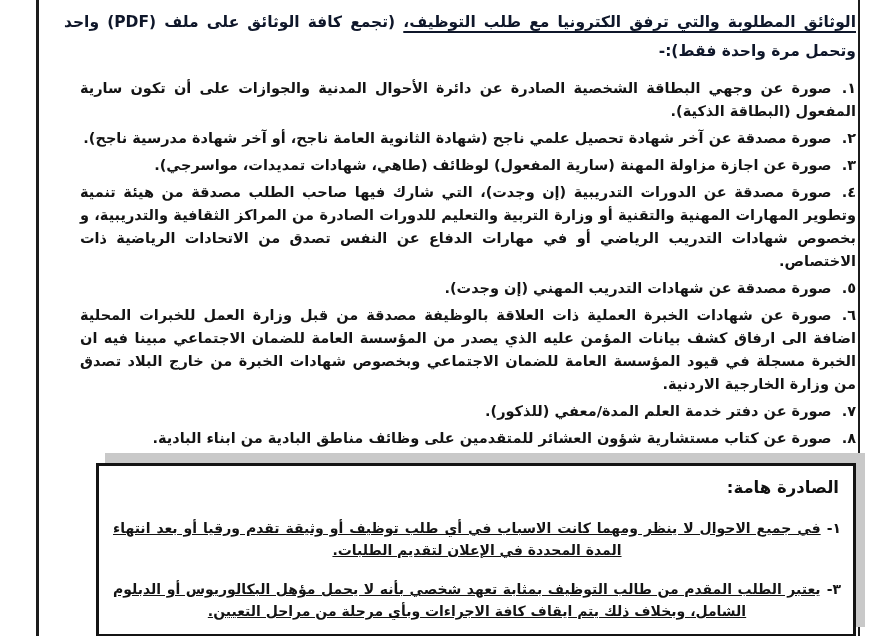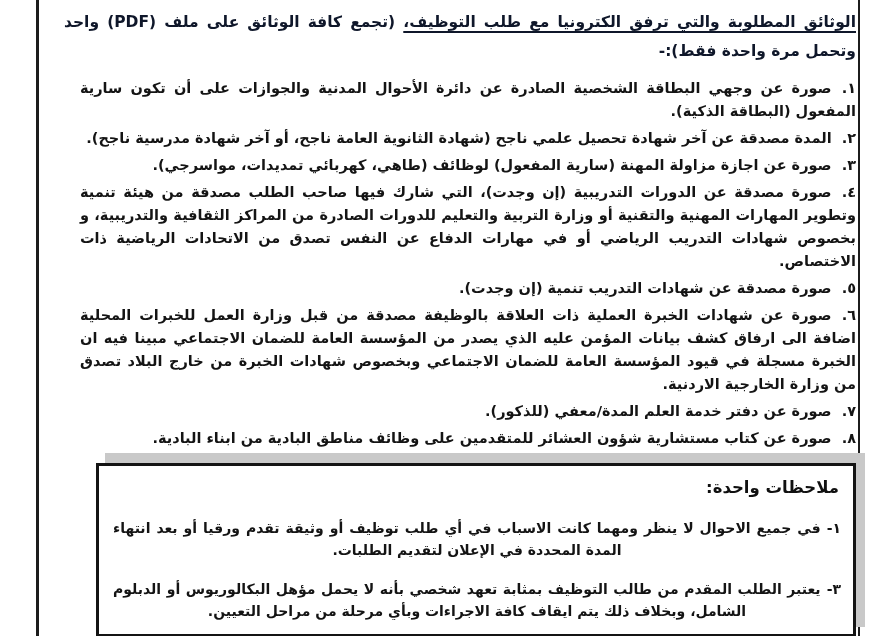--- a/index.html
+++ b/index.html
@@ -87,20 +87,21 @@
     margin: 0;
     padding: 0;
     list-style: none;
     font-size: 14px;
     line-height: 22px;
   }
   .note-item {
     margin: 17px 0 2px 0;
     text-align: justify;
     text-align-last: center;
+    text-decoration: underline;
   }
   .note-item .num {
     display: inline-block;
     margin-left: 6px;
   }
 </style>
 </head>
 <body>
 
 <div class="page-rule rule-left"></div>
@@ -111,44 +112,44 @@
   <p class="doc-header">
     <span class="underlined">الوثائق المطلوبة والتي ترفق الكترونيا مع طلب التوظيف،</span>
     <span>(تجمع كافة الوثائق على ملف (PDF) واحد وتحمل مرة واحدة فقط):-</span>
   </p>
 
   <ol class="doc-list">
     <li class="doc-item">
       <span class="num">١.</span><span class="txt">صورة عن وجهي البطاقة الشخصية الصادرة عن دائرة الأحوال المدنية والجوازات على أن تكون سارية المفعول (البطاقة الذكية).</span>
     </li>
     <li class="doc-item">
-      <span class="num">٢.</span><span class="txt">المدة مصدقة عن آخر شهادة تحصيل علمي ناجح (شهادة الثانوية العامة ناجح، أو آخر شهادة مدرسية ناجح).</span>
+      <span class="num">٢.</span><span class="txt">صورة مصدقة عن آخر شهادة تحصيل علمي ناجح (شهادة الثانوية العامة ناجح، أو آخر شهادة مدرسية ناجح).</span>
     </li>
     <li class="doc-item">
-      <span class="num">٣.</span><span class="txt">صورة عن اجازة مزاولة المهنة (سارية المفعول) لوظائف (طاهي، كهربائي تمديدات، مواسرجي).</span>
+      <span class="num">٣.</span><span class="txt">صورة عن اجازة مزاولة المهنة (سارية المفعول) لوظائف (طاهي، شهادات تمديدات، مواسرجي).</span>
     </li>
     <li class="doc-item">
       <span class="num">٤.</span><span class="txt">صورة مصدقة عن الدورات التدريبية (إن وجدت)، التي شارك فيها صاحب الطلب مصدقة من هيئة تنمية وتطوير المهارات المهنية والتقنية أو وزارة التربية والتعليم للدورات الصادرة من المراكز الثقافية والتدريبية، و بخصوص شهادات التدريب الرياضي أو في مهارات الدفاع عن النفس تصدق من الاتحادات الرياضية ذات الاختصاص.</span>
     </li>
     <li class="doc-item">
-      <span class="num">٥.</span><span class="txt">صورة مصدقة عن شهادات التدريب تنمية (إن وجدت).</span>
+      <span class="num">٥.</span><span class="txt">صورة مصدقة عن شهادات التدريب المهني (إن وجدت).</span>
     </li>
     <li class="doc-item">
       <span class="num">٦.</span><span class="txt">صورة عن شهادات الخبرة العملية ذات العلاقة بالوظيفة مصدقة من قبل وزارة العمل للخبرات المحلية اضافة الى ارفاق كشف بيانات المؤمن عليه الذي يصدر من المؤسسة العامة للضمان الاجتماعي مبينا فيه ان الخبرة مسجلة في قيود المؤسسة العامة للضمان الاجتماعي وبخصوص شهادات الخبرة من خارج البلاد تصدق من وزارة الخارجية الاردنية.</span>
     </li>
     <li class="doc-item">
       <span class="num">٧.</span><span class="txt">صورة عن دفتر خدمة العلم المدة/معفي (للذكور).</span>
     </li>
     <li class="doc-item">
       <span class="num">٨.</span><span class="txt">صورة عن كتاب مستشارية شؤون العشائر للمتقدمين على وظائف مناطق البادية من ابناء البادية.</span>
     </li>
   </ol>
 
   <div class="notes-box">
-    <p class="notes-title">ملاحظات واحدة:</p>
+    <p class="notes-title">الصادرة هامة:</p>
     <ol class="notes-list">
       <li class="note-item">
         <span class="num">١-</span><span class="txt">في جميع الاحوال لا ينظر ومهما كانت الاسباب في أي طلب توظيف أو وثيقة تقدم ورقيا أو بعد انتهاء المدة المحددة في الإعلان لتقديم الطلبات.</span>
       </li>
       <li class="note-item">
         <span class="num">٣-</span><span class="txt">يعتبر الطلب المقدم من طالب التوظيف بمثابة تعهد شخصي بأنه لا يحمل مؤهل البكالوريوس أو الدبلوم الشامل، وبخلاف ذلك يتم ايقاف كافة الاجراءات وبأي مرحلة من مراحل التعيين.</span>
       </li>
     </ol>
   </div>
 

